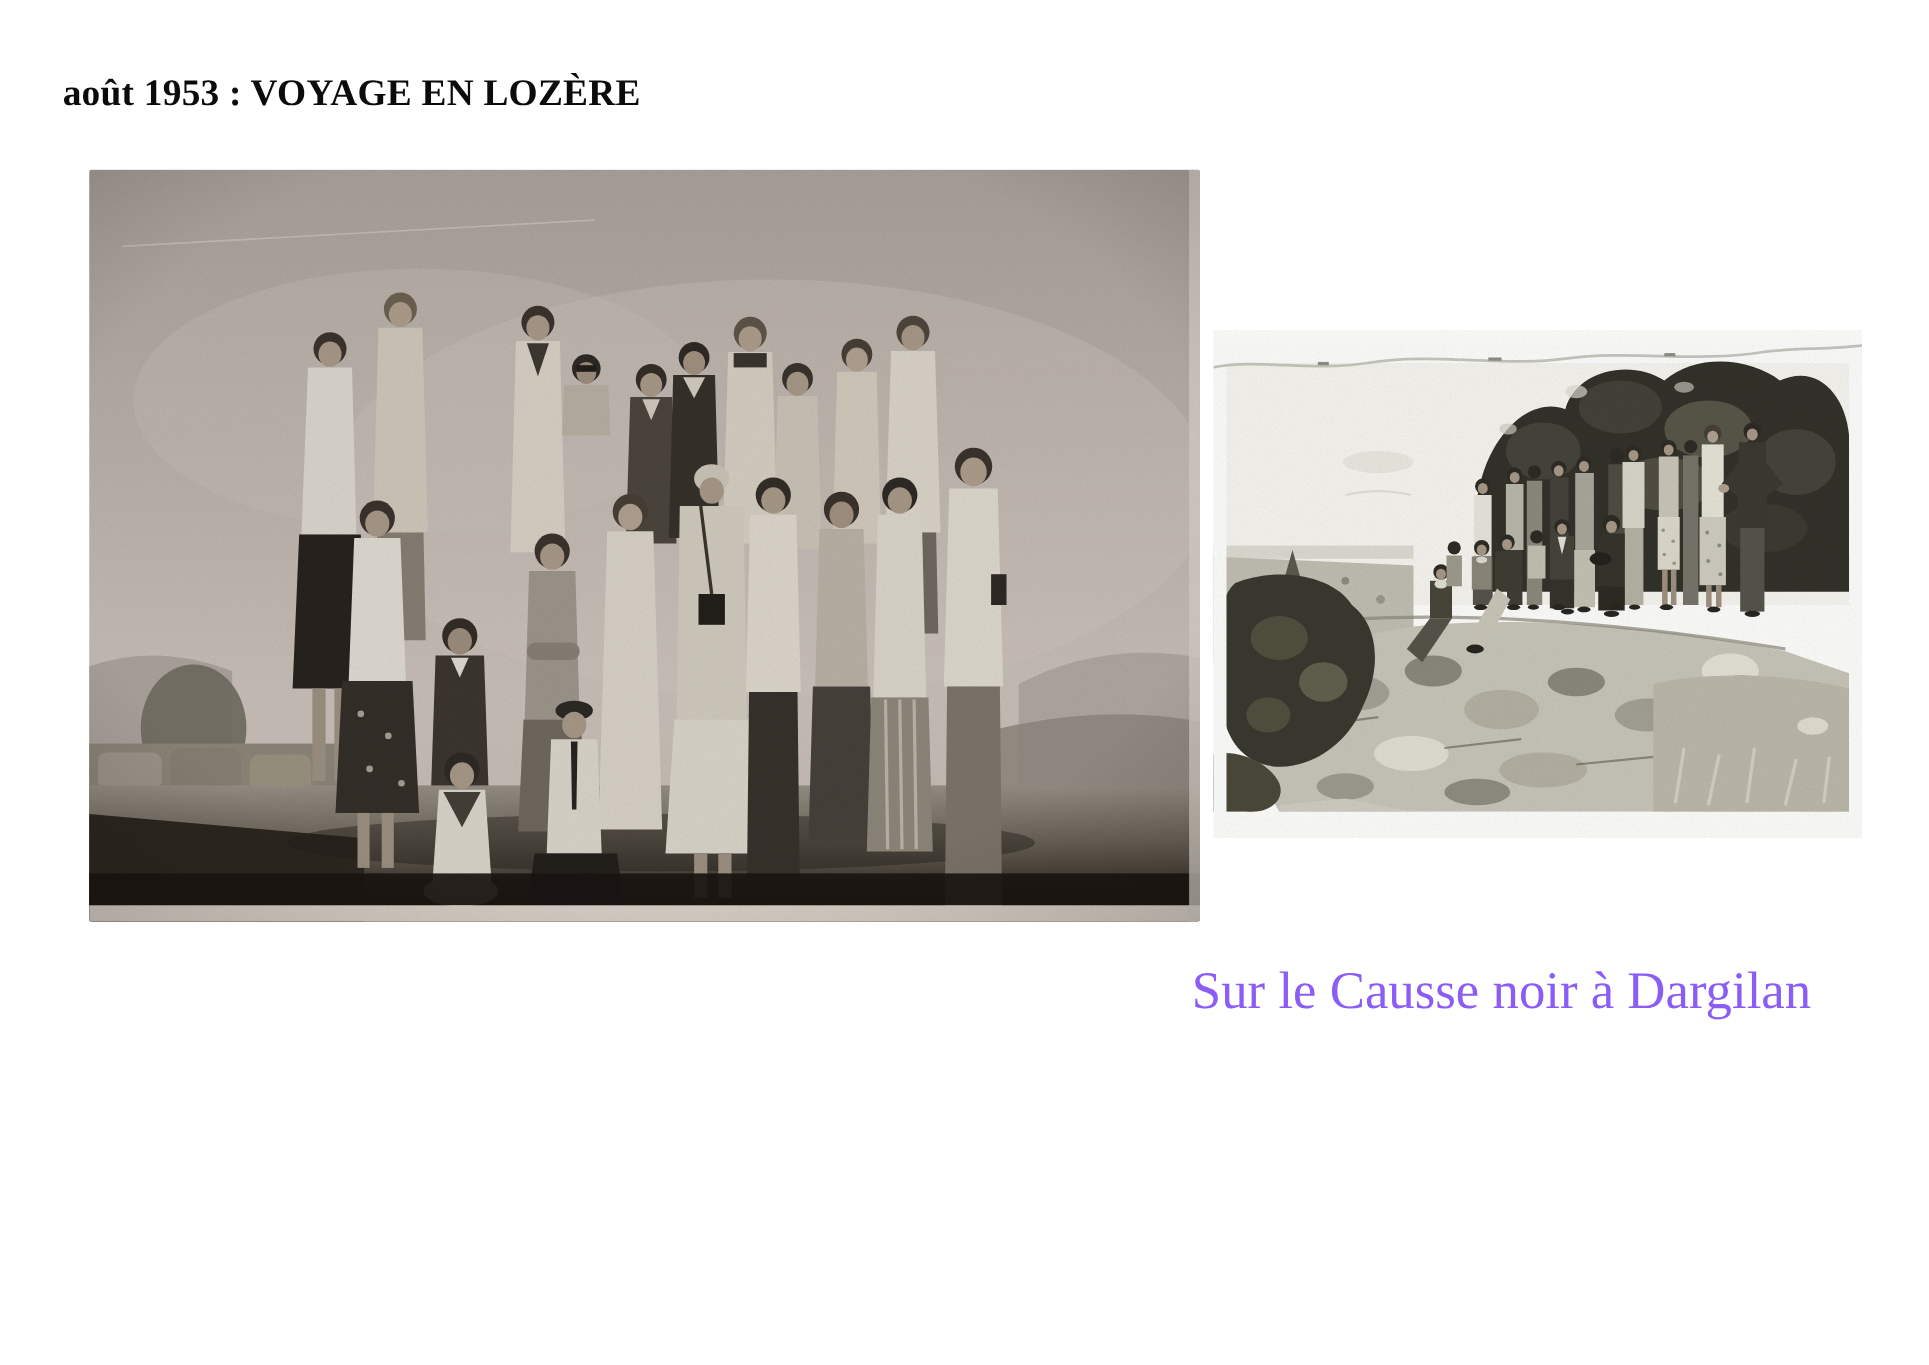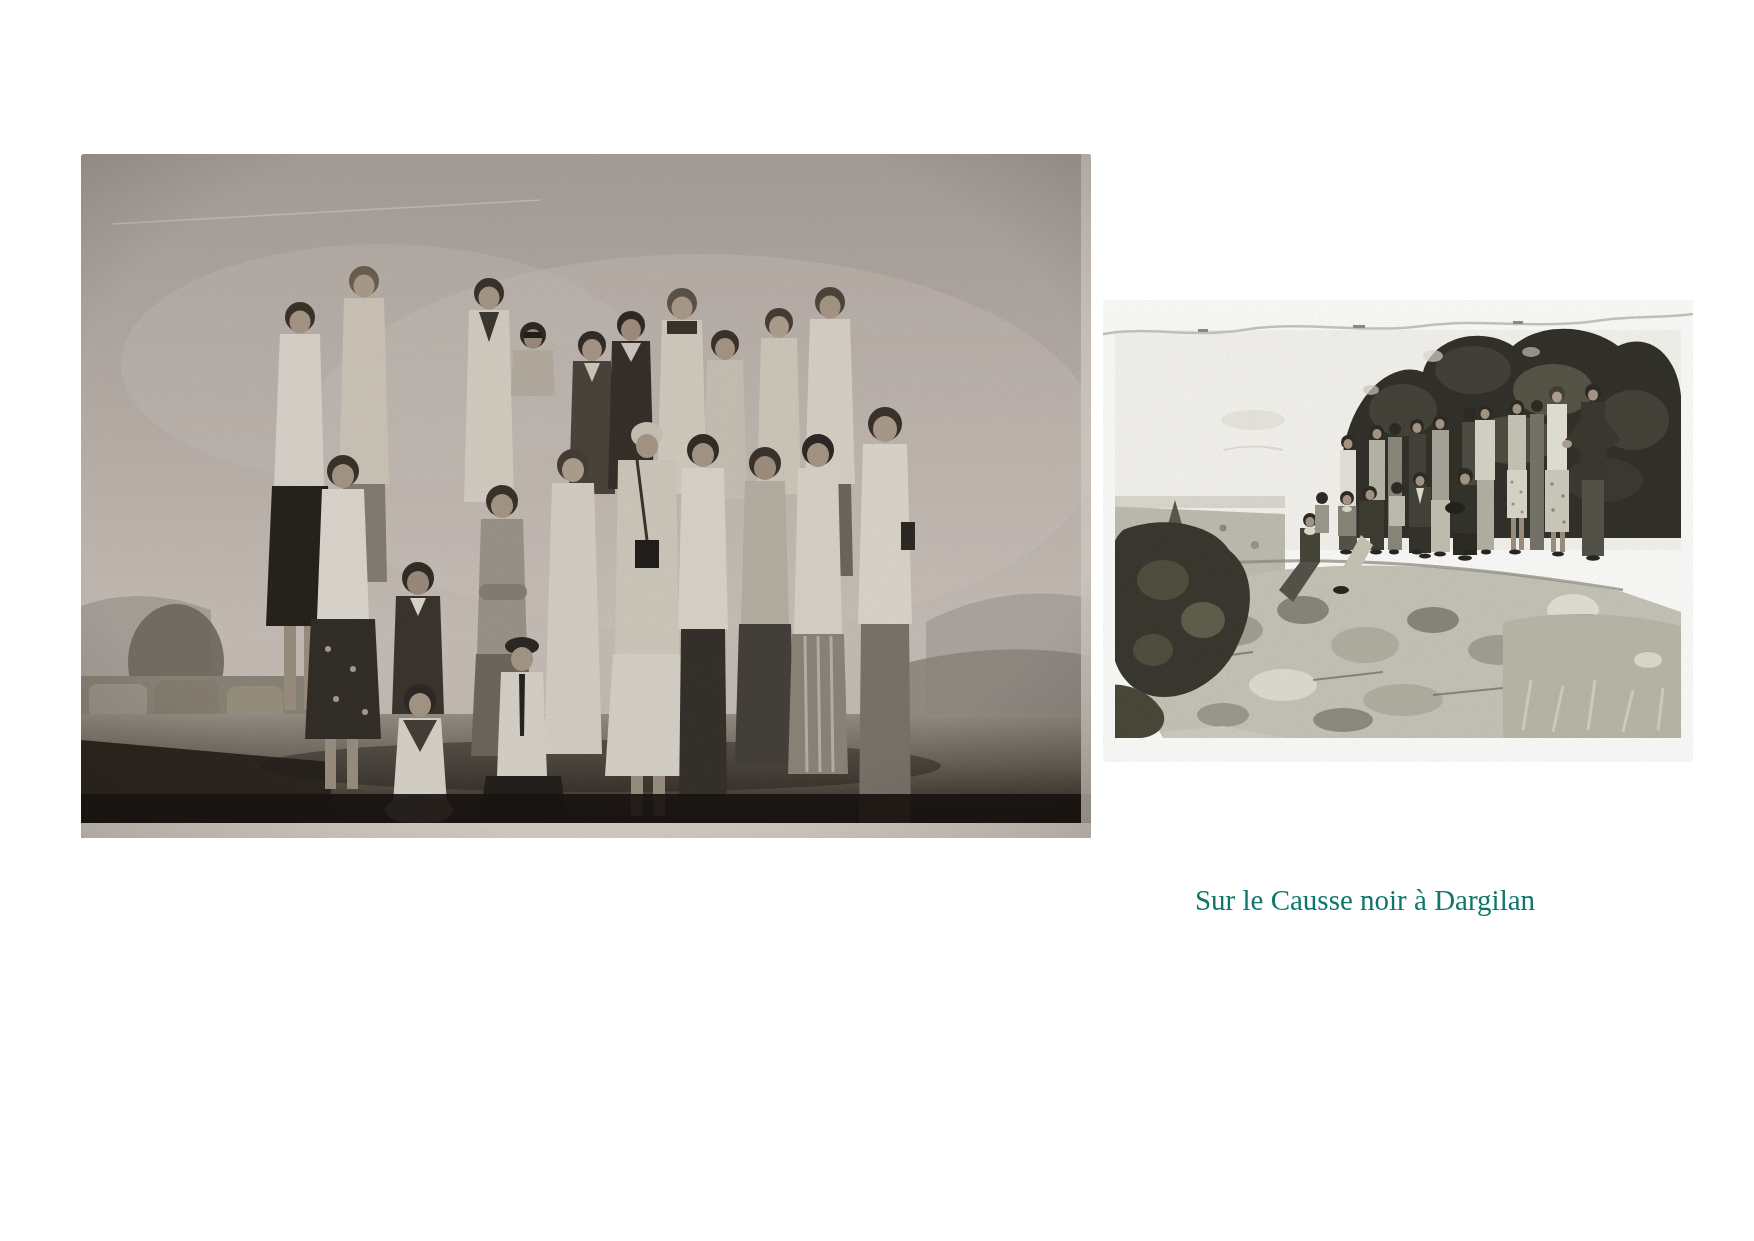--- a/index.html
+++ b/index.html
@@ -7,27 +7,28 @@
   .page{position:relative;width:1754px;height:1241px;background:#ffffff;overflow:hidden;
         font-family:"Liberation Serif","DejaVu Serif",serif;}
   .page-title{position:absolute;left:57px;top:64px;margin:0;
         font-size:34px;line-height:41px;font-weight:bold;color:#0b0b0b;
         letter-spacing:0.2px;white-space:nowrap;}
   .photo{position:absolute;margin:0;padding:0;overflow:hidden;}
   .photo svg{display:block;}
   .photo-left{left:81px;top:154px;width:1010px;height:684px;border-radius:3px;}
   .photo-right{left:1103px;top:300px;width:590px;height:462px;}
   .caption{position:absolute;left:1055px;top:872px;width:620px;
-        text-align:center;font-size:29px;line-height:57px;color:#0f766e;}
+        text-align:center;font-size:48px;line-height:57px;color:#8b5cf6;}
 </style>
 </head>
 <body>
 
 <div class="page">
 
+  <h1 class="page-title">août 1953 : VOYAGE EN LOZÈRE</h1>
 
   <figure class="photo photo-left" aria-label="Black-and-white photograph: about twenty young people posing in rows in front of a low stone wall, hazy hills and pale sky behind, dark shadowed ground in the foreground">
     <svg width="1010" height="684" viewBox="0 0 1010 684">
       <defs>
         <linearGradient id="lsky" x1="0" y1="0" x2="0" y2="1">
           <stop offset="0" stop-color="#a89f99"></stop>
           <stop offset="0.35" stop-color="#b6ada6"></stop>
           <stop offset="0.7" stop-color="#c7beb7"></stop>
           <stop offset="1" stop-color="#c2b9b2"></stop>
         </linearGradient>

